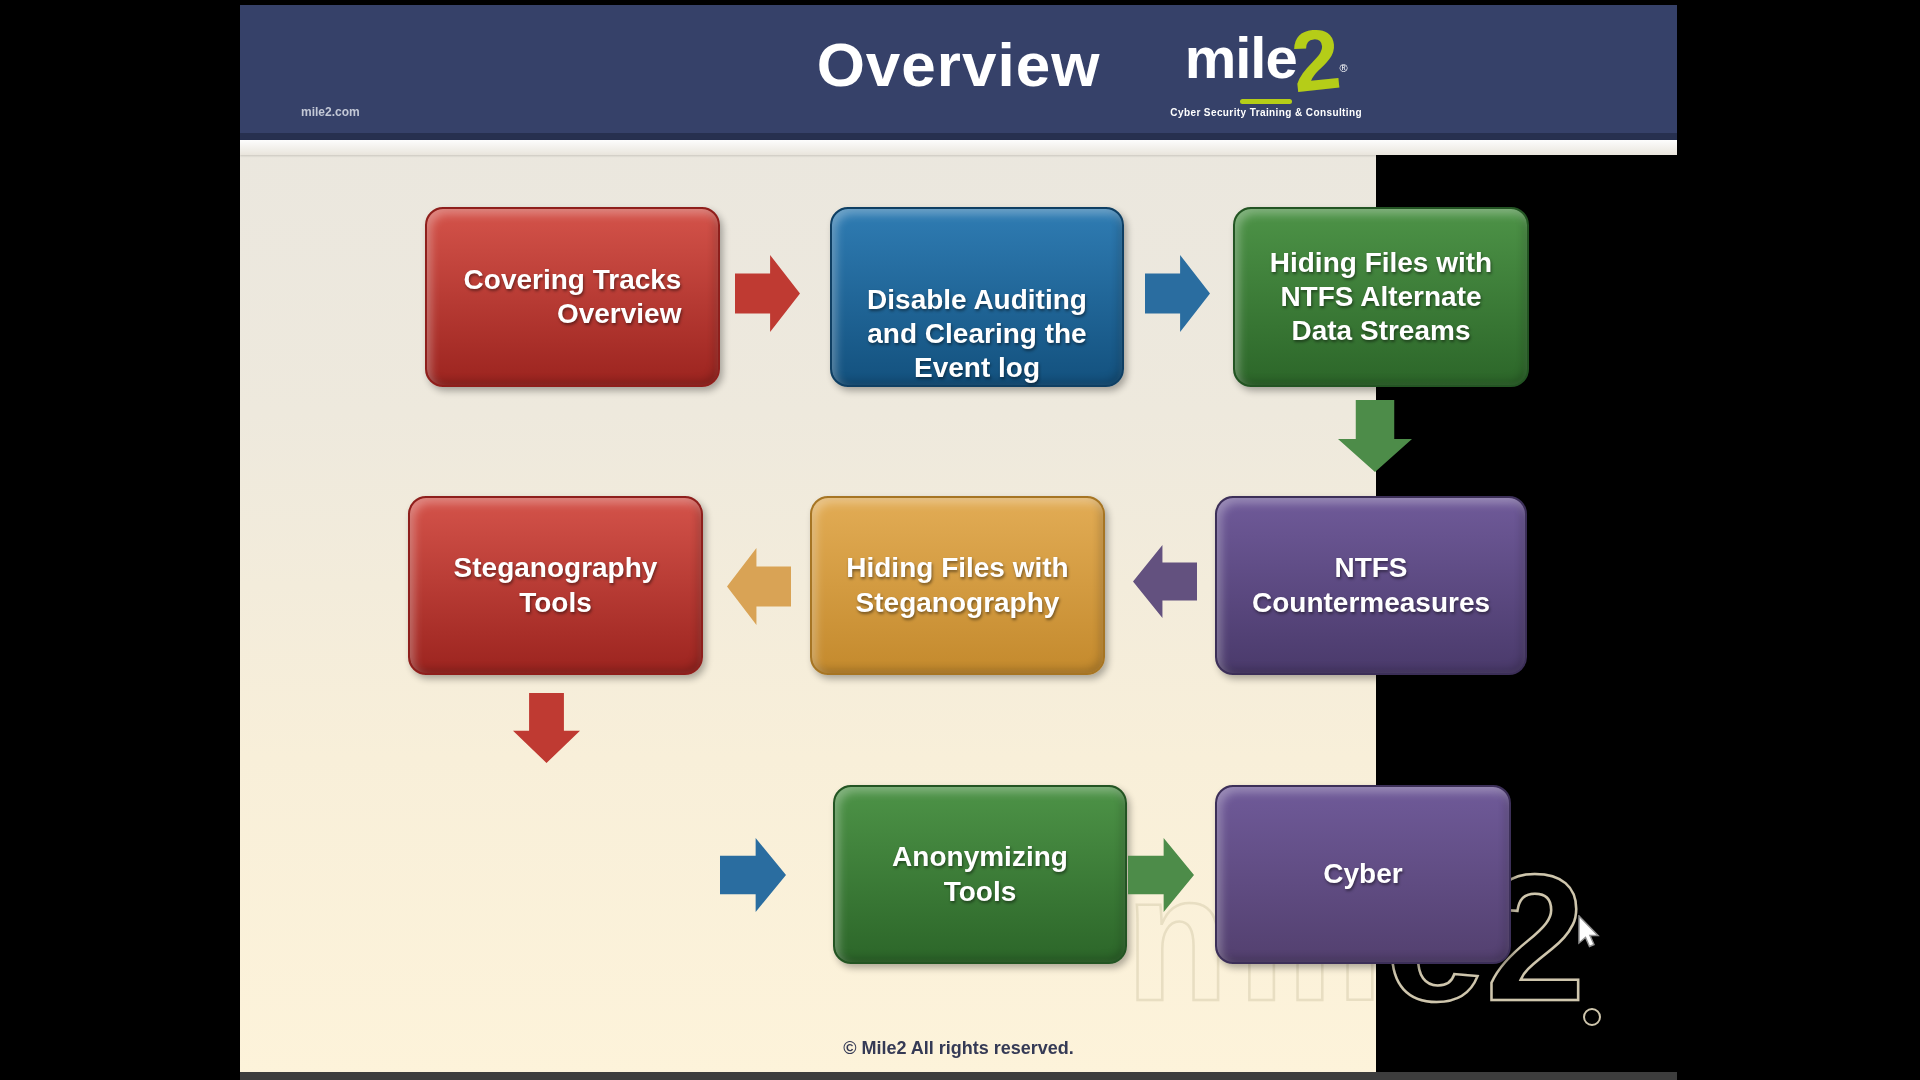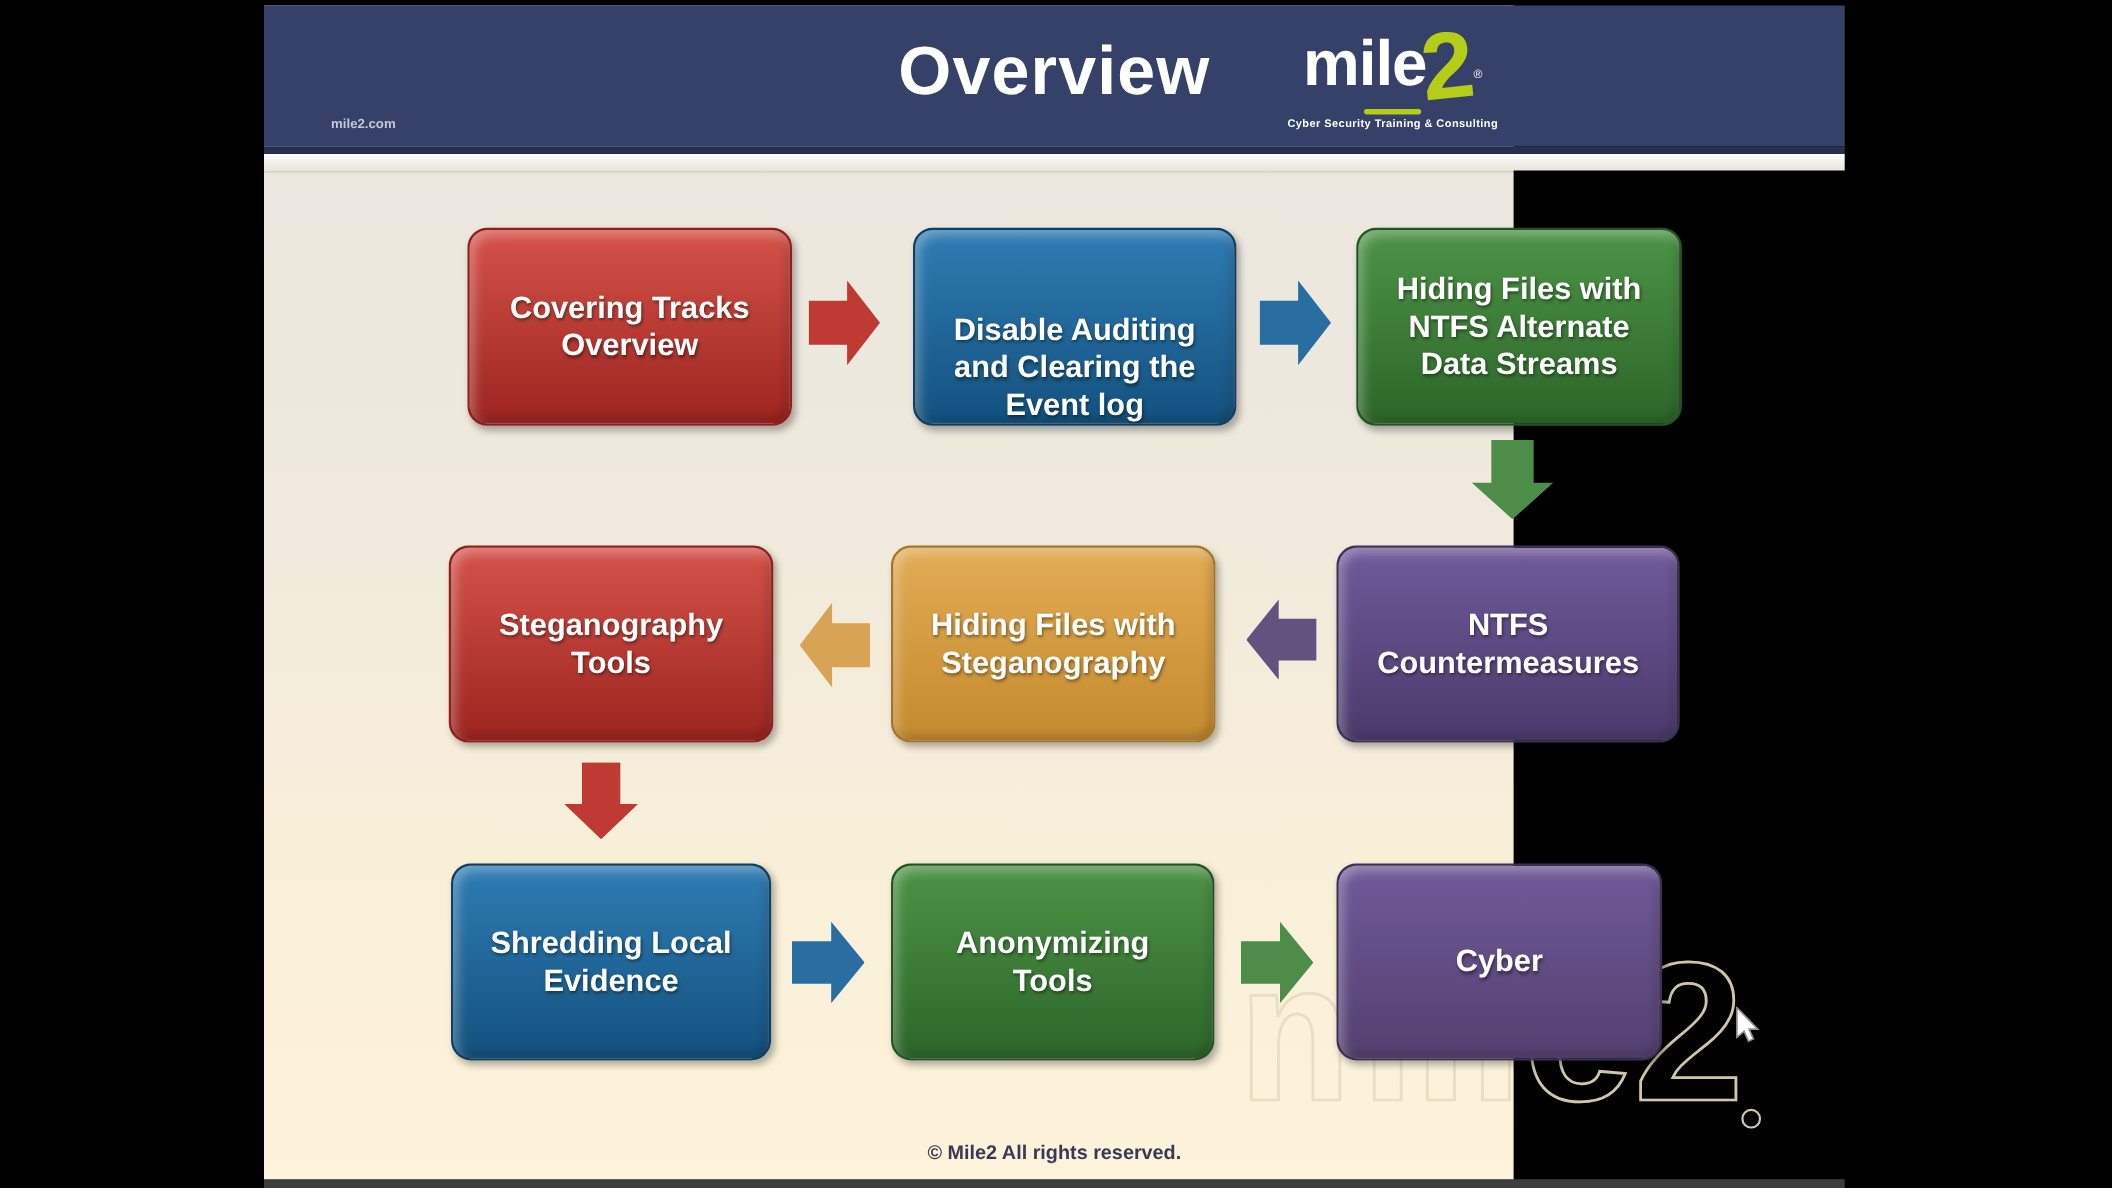--- a/index.html
+++ b/index.html
@@ -88,21 +88,21 @@
     <div class="logo-main"><span class="logo-word">mile</span><span class="logo-digit">2</span><span class="logo-reg">®</span></div>
     <div class="logo-swoosh"></div>
     <div class="logo-tagline">Cyber Security Training &amp; Consulting</div>
   </div>
 
   <svg class="watermark" width="540" height="200" viewBox="0 0 540 200">
     <text class="wm-text" x="5" y="155">mile2</text>
     <circle class="wm-reg" cx="472" cy="172" r="8"></circle>
   </svg>
 
-  <div class="box b0" style="background: linear-gradient(rgb(212, 83, 74), rgb(156, 36, 31)); border-color: rgb(142, 31, 28);">
+  <div class="box b0" style="background: linear-gradient(rgb(212, 83, 74), rgb(156, 36, 31)); border-color: rgb(142, 31, 28); text-align: right;">
       <span class="label">Covering Tracks
 Overview</span>
     </div>
   <div class="box b1" style="background: linear-gradient(rgb(47, 124, 179), rgb(19, 81, 126)); border-color: rgb(15, 63, 99);">
       <span class="label">Disable Auditing
 and Clearing the
 Event log</span>
     </div>
   <div class="box b2" style="background: linear-gradient(rgb(77, 147, 71), rgb(44, 102, 41)); border-color: rgb(35, 84, 35);">
       <span class="label">Hiding Files with
@@ -114,25 +114,21 @@
 Countermeasures</span>
     </div>
   <div class="box b4" style="background: linear-gradient(rgb(226, 172, 85), rgb(196, 138, 45)); border-color: rgb(166, 117, 36);">
       <span class="label">Hiding Files with
 Steganography</span>
     </div>
   <div class="box b5" style="background: linear-gradient(rgb(212, 83, 74), rgb(156, 36, 31)); border-color: rgb(142, 31, 28);">
       <span class="label">Steganography
 Tools</span>
     </div>
-  <div class="box b6" style="background: linear-gradient(rgb(47, 124, 179), rgb(19, 81, 126)); border-color: rgb(15, 63, 99);">
-      <span class="label">Shredding Local
-Evidence</span>
-    </div>
-  <div class="box b7" style="background: linear-gradient(rgb(77, 147, 71), rgb(44, 102, 41)); border-color: rgb(35, 84, 35);">
+  <div class="box b7" style="background: linear-gradient(rgb(77, 147, 71), rgb(44, 102, 41)); border-color: rgb(35, 84, 35); margin-left: 23px;">
       <span class="label">Anonymizing
 Tools</span>
     </div>
   <div class="box b8" style="background: linear-gradient(rgb(111, 90, 153), rgb(83, 64, 111)); border-color: rgb(60, 47, 88);">
       <span class="label">Cyber</span>
     </div>
 
   <div class="arrow a0 arrow-right" style="background: rgb(191, 58, 50);"></div>
   <div class="arrow a1 arrow-right" style="background: rgb(42, 109, 160);"></div>
   <div class="arrow a2 arrow-down" style="background: rgb(77, 140, 73);"></div>

